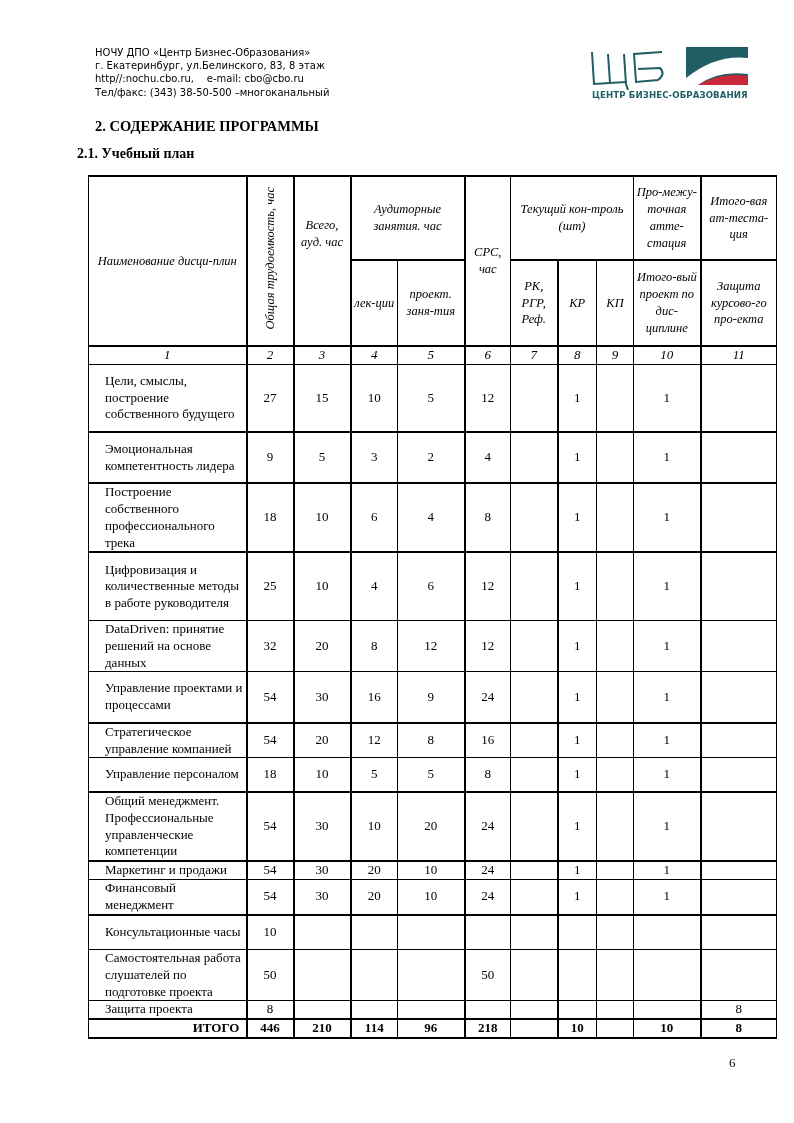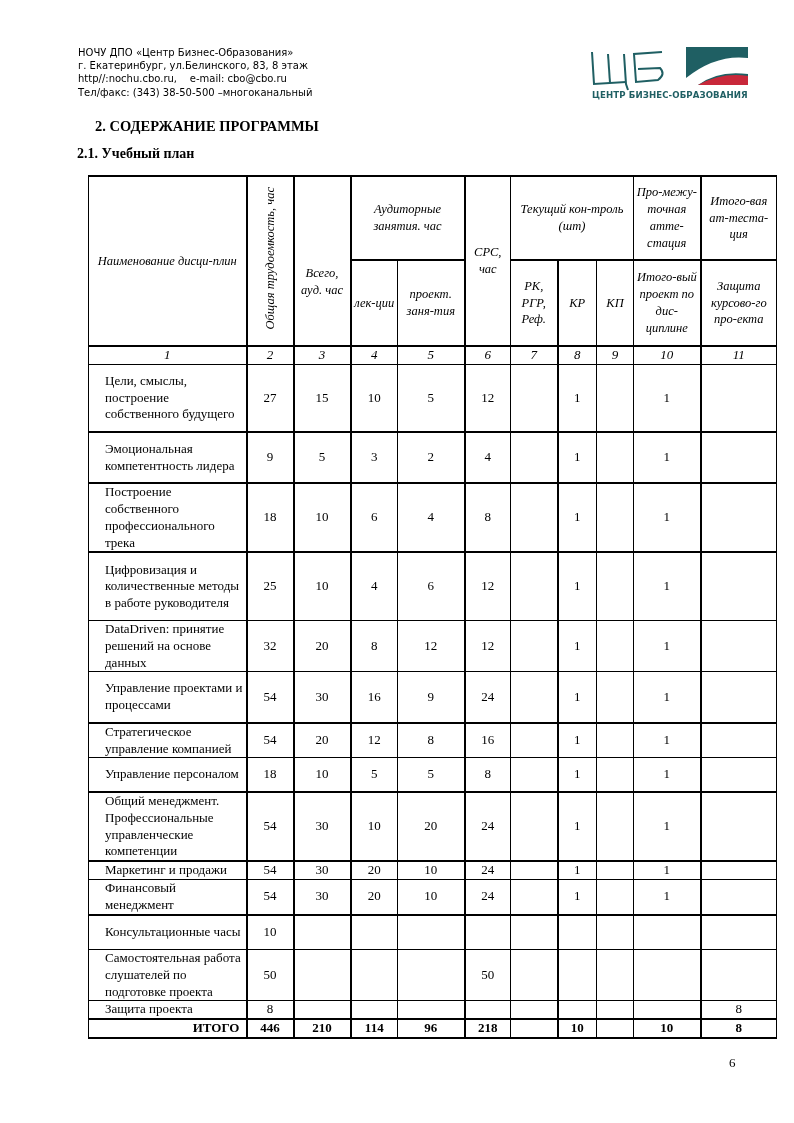--- a/index.html
+++ b/index.html
@@ -1,17 +1,17 @@
 <!DOCTYPE html>
 <html><head>
   <meta charset="utf-8">
   <style>
     html, body { margin:0; padding:0; background:#ffffff; }
     body { width:794px; height:1123px; position:relative; overflow:hidden; color:#000; font-family:"Liberation Serif", serif; }
-    .hdr-info { position:absolute; left:78px; top:46px; font-family:"DejaVu Sans", sans-serif; font-size:10px; line-height:13.2px; color:#000; }
+    .hdr-info { position:absolute; left:95px; top:46px; font-family:"DejaVu Sans", sans-serif; font-size:10px; line-height:13.2px; color:#000; }
     .hdr-info div { white-space:pre; }
     .logo { position:absolute; left:586px; top:44px; width:190px; height:60px; }
     .logo-text { position:absolute; left:592px; top:90px; font-family:"DejaVu Sans", sans-serif; font-weight:bold; font-size:8.6px; color:#1f5f63; letter-spacing:0.1px; white-space:nowrap; }
     .h-section { position:absolute; left:95px; top:118px; font-weight:bold; font-size:14.5px; }
     .h-sub { position:absolute; left:77px; top:146px; font-weight:bold; font-size:14px; }
     table.plan { position:absolute; left:88px; top:175px; border-collapse:collapse; table-layout:fixed; width:688px; font-size:13px; }
     table.plan td { border:1px solid #000; padding:0 2px; vertical-align:middle; text-align:center; line-height:16.8px; }
     table.plan td.name { text-align:left; padding-left:16px; }
     .thick-l { border-left:2.5px solid #000 !important; }
     .thick-t { border-top:2.5px solid #000 !important; }
@@ -60,21 +60,21 @@
       <col style="width:47px">
       <col style="width:39px">
       <col style="width:37px">
       <col style="width:67px">
       <col style="width:76px">
   </colgroup>
   <tbody>
       <tr class="thick-t" style="height:84px">
     <td rowspan="2" class="hcell thick-t">Наименование дисци-плин</td>
     <td rowspan="2" class="thick-l thick-t"><span class="rot">Общая трудоемкость, час</span></td>
-    <td rowspan="2" class="hcell thick-l thick-t" style="vertical-align:top;padding-top:88px">Всего, ауд. час</td>
+    <td rowspan="2" class="hcell thick-l thick-t" style="vertical-align:top;padding-top:40px">Всего, ауд. час</td>
     <td colspan="2" class="hcell thick-l thick-t">Аудиторные занятия. час</td>
     <td rowspan="2" class="hcell thick-l thick-t">СРС, час</td>
     <td colspan="3" class="hcell thick-t">Текущий кон-троль (шт)</td>
     <td class="hcell thick-t">Про-межу-точная атте-стация</td>
     <td class="hcell thick-l thick-t">Итого-вая ат-теста-ция</td>
   </tr>
   <tr style="height:86px">
     <td class="hcell thick-t thick-l">лек-ции</td>
     <td class="hcell thick-t">проект. заня-тия</td>
     <td class="hcell thick-t">РК, РГР, Реф.</td>

